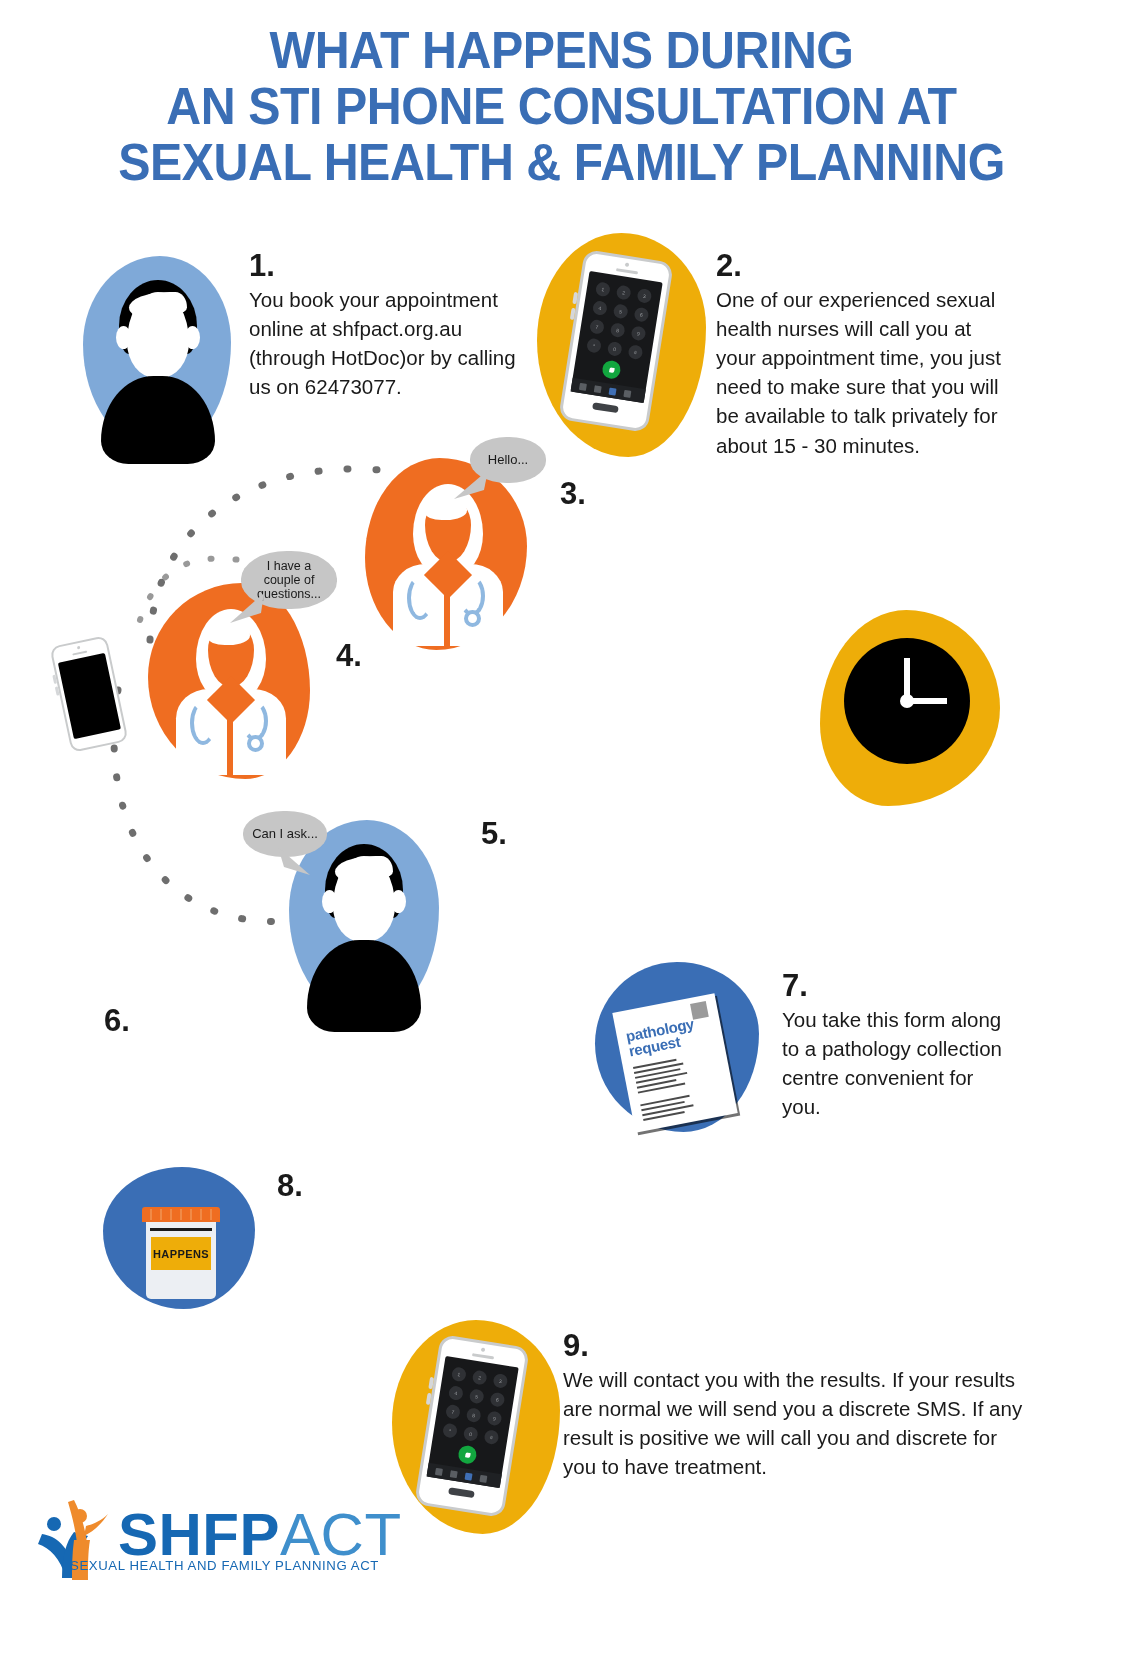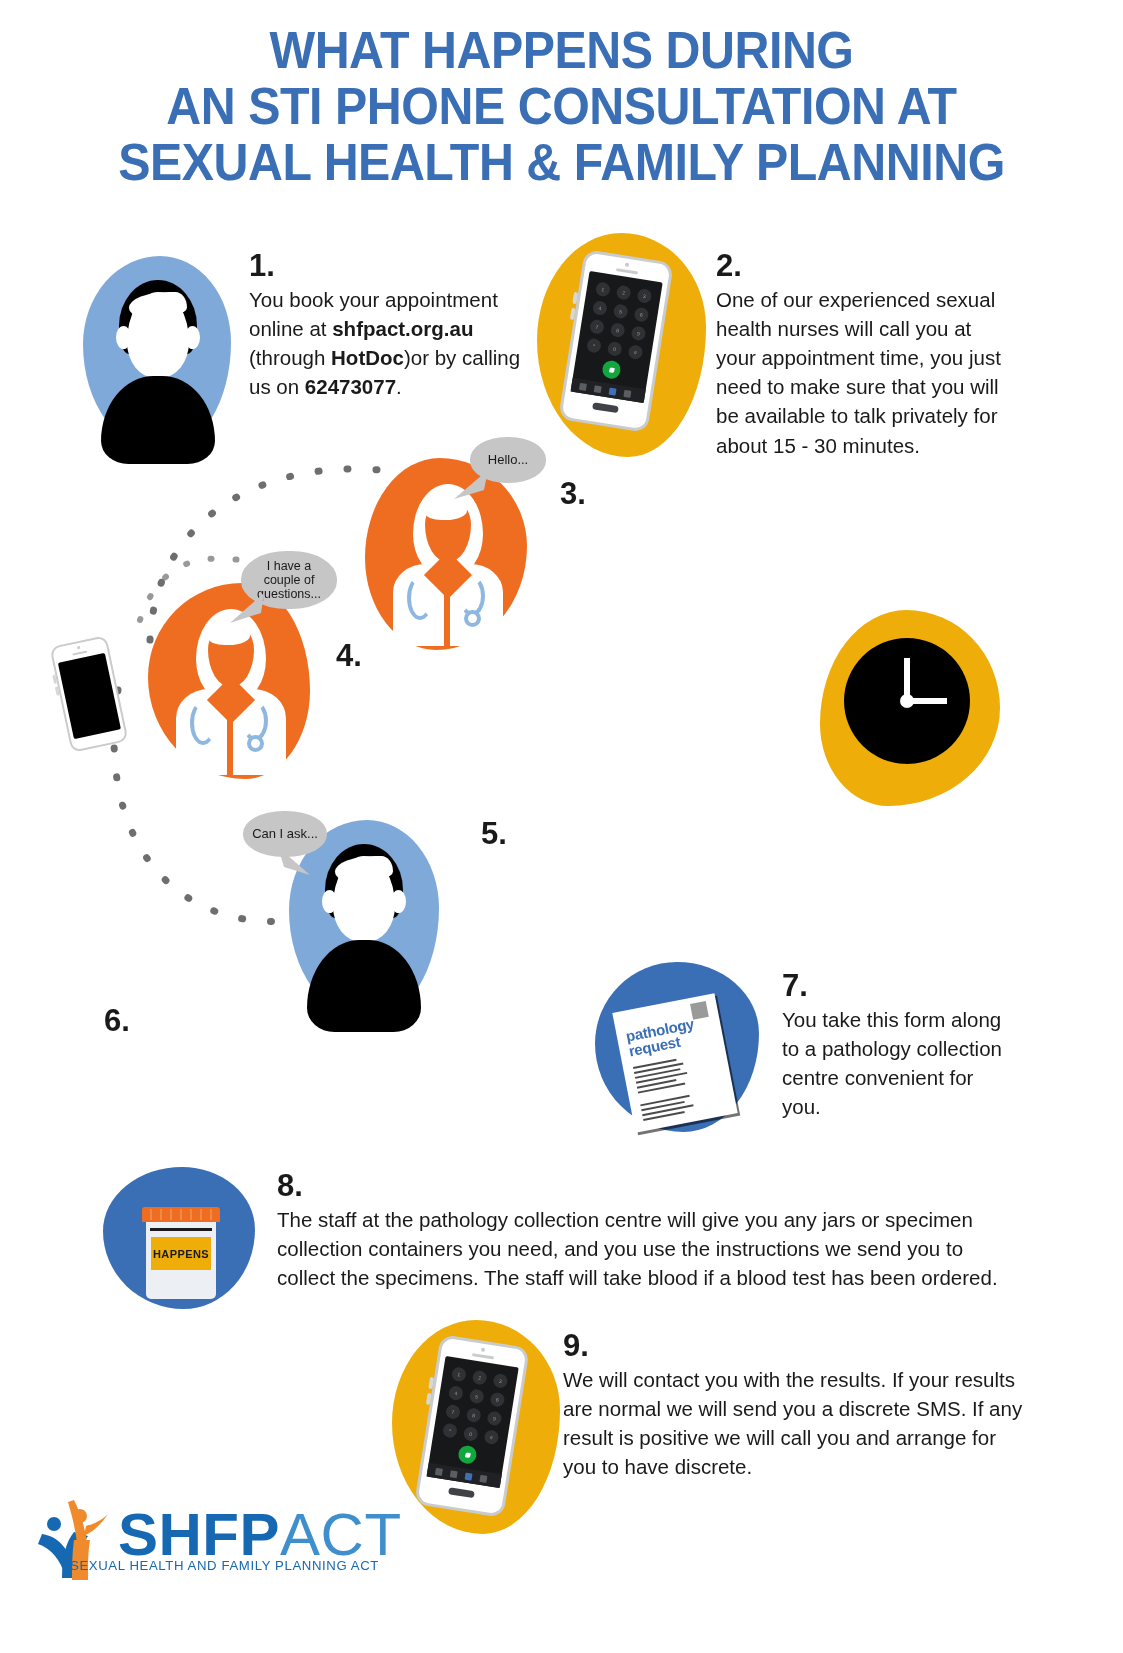--- a/index.html
+++ b/index.html
@@ -27,21 +27,21 @@
   .title div { white-space: nowrap; }
 
   
   .num {
     font-size: 31px; font-weight: bold; color: #1a1a1a;
     line-height: 1.0; margin-bottom: 4px;
   }
   .body {
     font-size: 20.5px; color: #1a1a1a; line-height: 1.42;
   }
-  .body b { font-weight: bold; }
+  .body b { font-weight: normal; }
   .step { position: absolute; }
 
   
   .blob { position: absolute; }
   .blob-blue-lt { background: #7fa9d8; }
   .blob-amber   { background: #eead09; }
   .blob-orange  { background: #ef6d21; }
   .blob-blue-dk { background: #3a6eb5; }
 
   .blobshape-a { border-radius: 52% 48% 47% 53% / 45% 44% 56% 55%; }
@@ -372,21 +372,20 @@
     <div class="lidrib" style="left:38px; top:2px; width:2px; height:11px;"></div>
     <div class="lidrib" style="left:48px; top:2px; width:2px; height:11px;"></div>
     <div class="lidrib" style="left:58px; top:2px; width:2px; height:11px;"></div>
     <div class="lidrib" style="left:68px; top:2px; width:2px; height:11px;"></div>
     <div class="cup" style="left:4px; top:15px; width:70px; height:77px;"></div>
     <div class="rim" style="left:8px; top:21px; width:62px; height:2.5px;"></div>
     <div class="label" style="left:9px; top:30px; width:60px; height:33px;">HAPPENS</div>
   </div>
   <div class="step" style="left:277px; top:1170px; width:745px;">
     <div class="num">8.</div>
-    <div class="body">The staff at the pathology collection centre will give you any jars or specimen collection containers you need, and you use the instructions we send you to collect the specimens. The staff will take blood if a blood test has been ordered.</div>
   </div>
 
   <div class="blob blob-amber blobshape-b" style="left:392px; top:1320px; width:168px; height:214px;"></div>
   <div class="phone" style="left:427px; top:1340px; width:90px; height:172px; transform:rotate(9deg);">
     <div class="shell"></div>
     <div class="sidebtn" style="left:-4px; top:44px; width:4px; height:12px;"></div>
     <div class="sidebtn" style="left:-4px; top:60px; width:4px; height:12px;"></div>
     <div class="cam" style="left:42px; top:7px;  width:4px; height:4px;"></div>
     <div class="spk" style="left:34px; top:14px; width:22px; height:2.5px;"></div>
     <div class="screen" style="left:8px; top:21px; width:74px; height:122px;"></div>
@@ -405,21 +404,21 @@
     <div class="callbtn" style="left:36px; top:106px; width:18px; height:18px;"></div>
     <div class="dock" style="left:8px; top:129px; width:74px; height:14px;"></div>
     <div class="dockicon" style="left:16px; top:133px; width:7px; height:7px;"></div>
     <div class="dockicon" style="left:31px; top:133px; width:7px; height:7px;"></div>
     <div class="dockicon" style="left:46px; top:133px; width:7px; height:7px; background:#3f6fb5;"></div>
     <div class="dockicon" style="left:61px; top:133px; width:7px; height:7px;"></div>
     <div class="home" style="left:32px; top:150px; width:26px; height:7px;"></div>
   </div>
   <div class="step" style="left:563px; top:1330px; width:460px;">
     <div class="num">9.</div>
-    <div class="body">We will contact you with the results. If your results are normal we will send you a discrete SMS. If any result is positive we will call you and arrange for you to have discrete.</div>
+    <div class="body">We will contact you with the results. If your results are normal we will send you a discrete SMS. If any result is positive we will call you and discrete for you to have treatment.</div>
   </div>
 
   <div class="logo" style="left:34px; top:1470px; width:330px; height:140px;">
     <svg width="90" height="90" style="position:absolute; left:0; top:20px;">
 
       <circle cx="20" cy="34" r="7" fill="#1668b3"></circle>
       <path d="M 8,44 C 22,46 34,56 40,78 L 32,88 C 26,68 16,58 4,54 Z" fill="#1668b3"></path>
       <path d="M 40,42 C 32,52 28,66 28,88 L 44,88 C 44,66 48,54 54,46 Z" fill="#1668b3"></path>
 
       <circle cx="46" cy="26" r="7" fill="#ef8b2c"></circle>

